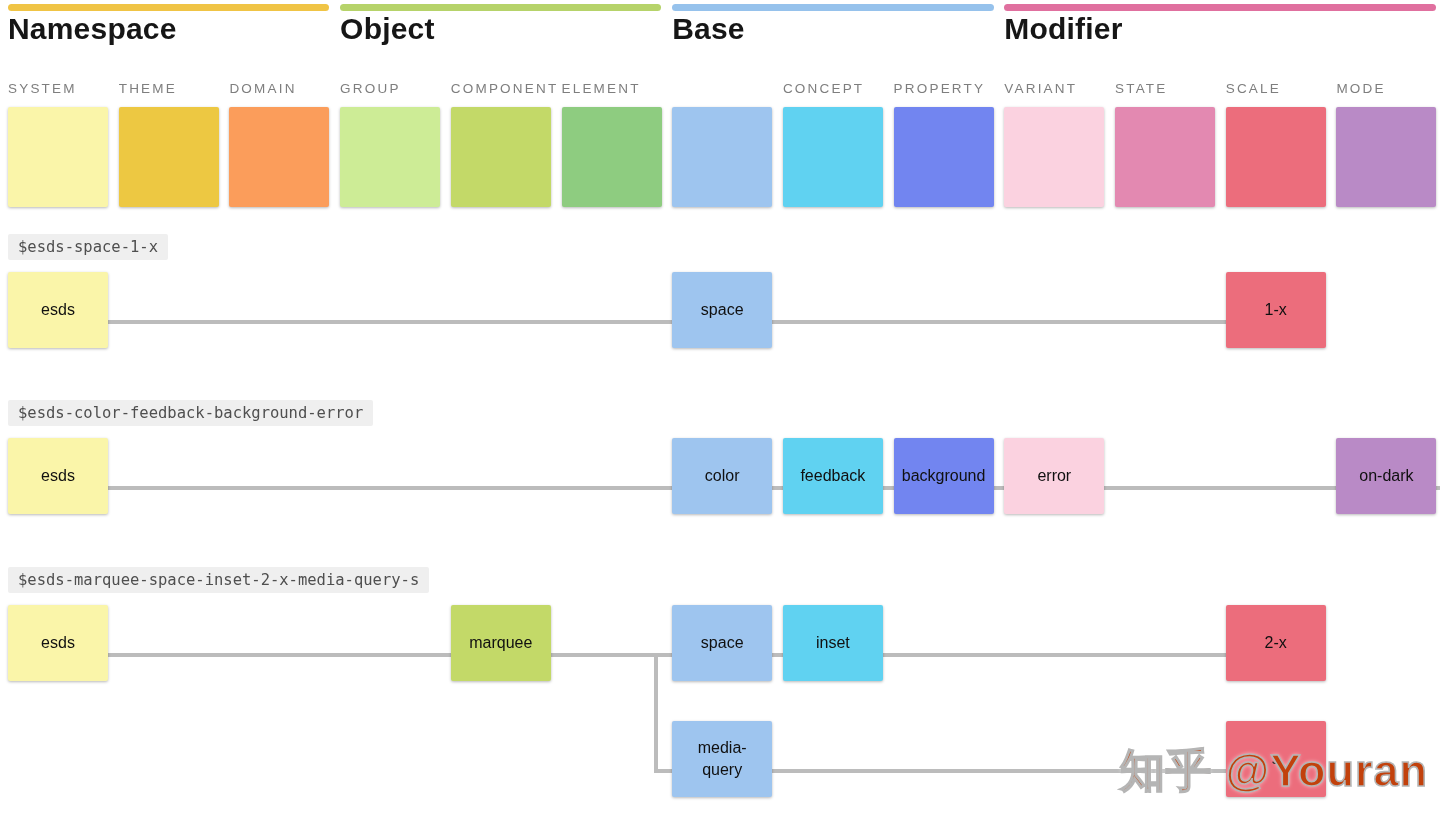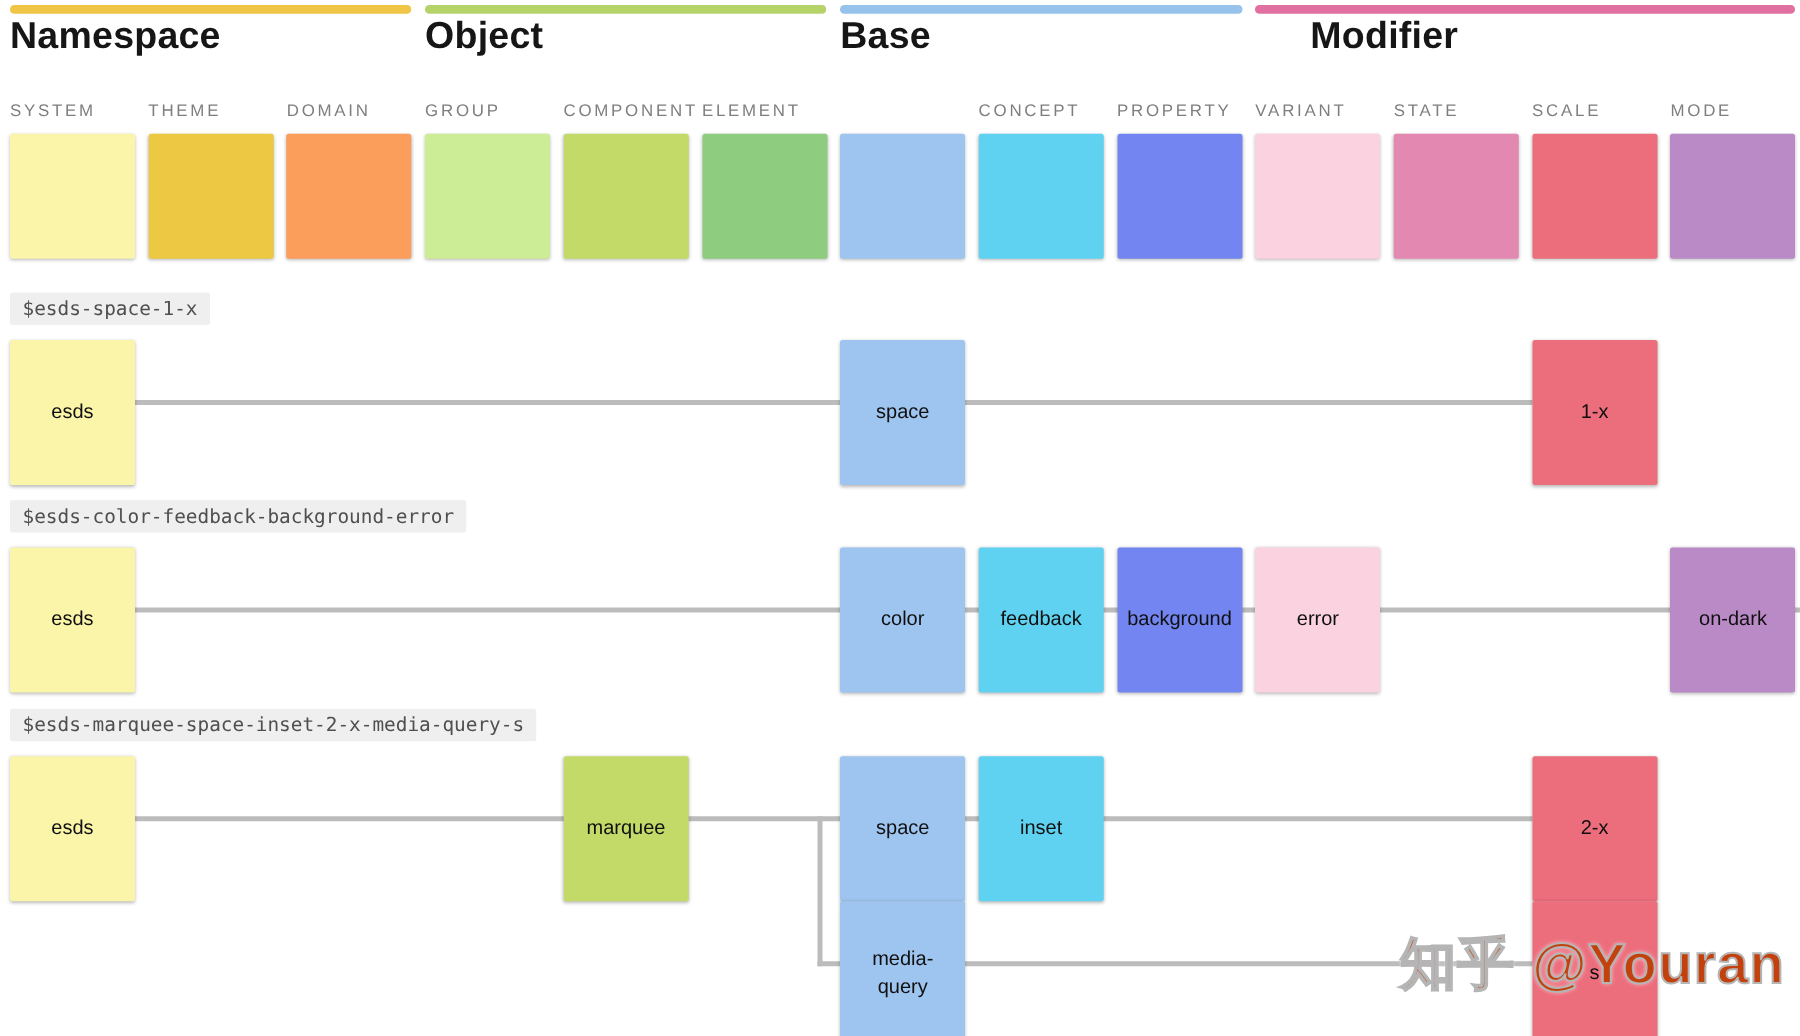--- a/index.html
+++ b/index.html
@@ -19,21 +19,21 @@
   }
   .swatch{
     position:absolute;top:107px;width:100px;height:100px;border-radius:2px;
     box-shadow:0 1px 3px rgba(0,0,0,0.28);
   }
   .badge{
     position:absolute;font-family:"DejaVu Sans Mono",monospace;font-size:15.5px;
     padding:4px 10px;border-radius:2px;white-space:nowrap;z-index:3;
   }
   .tbox{
-    position:absolute;width:100px;height:116px;border-radius:2px;
+    position:absolute;width:100px;height:76px;border-radius:2px;
     box-shadow:0 1px 3px rgba(0,0,0,0.28);z-index:2;
     display:flex;align-items:center;justify-content:center;text-align:center;
     font-size:16px;color:#101010;padding:0 4px;box-sizing:border-box;
     white-space:pre-line;line-height:1.35;
   }
   .hline{position:absolute;height:4px;z-index:1;}
   .vline{position:absolute;width:4px;z-index:1;}
   .watermark{
     position:absolute;left:1120px;top:741px;z-index:10;
     font-size:45px;font-weight:bold;letter-spacing:1px;white-space:nowrap;
@@ -63,21 +63,21 @@
     <div class="swatch" style="left: 561.5px; background: rgb(142, 204, 128);"></div>
     <div class="bar" style="left: 672.2px; width: 321.4px; background: rgb(150, 194, 236);"></div>
     <div class="section-title" style="left: 672.2px;">Base</div>
     <div class="col-label" style="left: 672.2px; margin-top: 47px;">CATEGORY</div>
     <div class="swatch" style="left: 672.2px; background: rgb(158, 197, 239);"></div>
     <div class="col-label" style="left: 782.9px;">CONCEPT</div>
     <div class="swatch" style="left: 782.9px; background: rgb(96, 210, 241);"></div>
     <div class="col-label" style="left: 893.6px;">PROPERTY</div>
     <div class="swatch" style="left: 893.6px; background: rgb(114, 133, 240);"></div>
     <div class="bar" style="left: 1004.3px; width: 432.1px; background: rgb(224, 112, 159);"></div>
-    <div class="section-title" style="left: 1004.3px; margin-left: 44px;">Modifier</div>
+    <div class="section-title" style="left: 1004.3px;">Modifier</div>
     <div class="col-label" style="left: 1004.3px;">VARIANT</div>
     <div class="swatch" style="left: 1004.3px; background: rgb(251, 210, 224);"></div>
     <div class="col-label" style="left: 1115px;">STATE</div>
     <div class="swatch" style="left: 1115px; background: rgb(227, 137, 177);"></div>
     <div class="col-label" style="left: 1225.7px;">SCALE</div>
     <div class="swatch" style="left: 1225.7px; background: rgb(236, 109, 124);"></div>
     <div class="col-label" style="left: 1336.4px;">MODE</div>
     <div class="swatch" style="left: 1336.4px; background: rgb(185, 138, 198);"></div>
     <div class="badge" style="left: 8px; top: 234px; background: rgb(239, 239, 239); color: rgb(79, 79, 79);">$esds-space-1-x</div>
     <div class="hline" style="left: 108px; top: 320px; width: 1117.7px; background: rgb(188, 188, 188);"></div>

